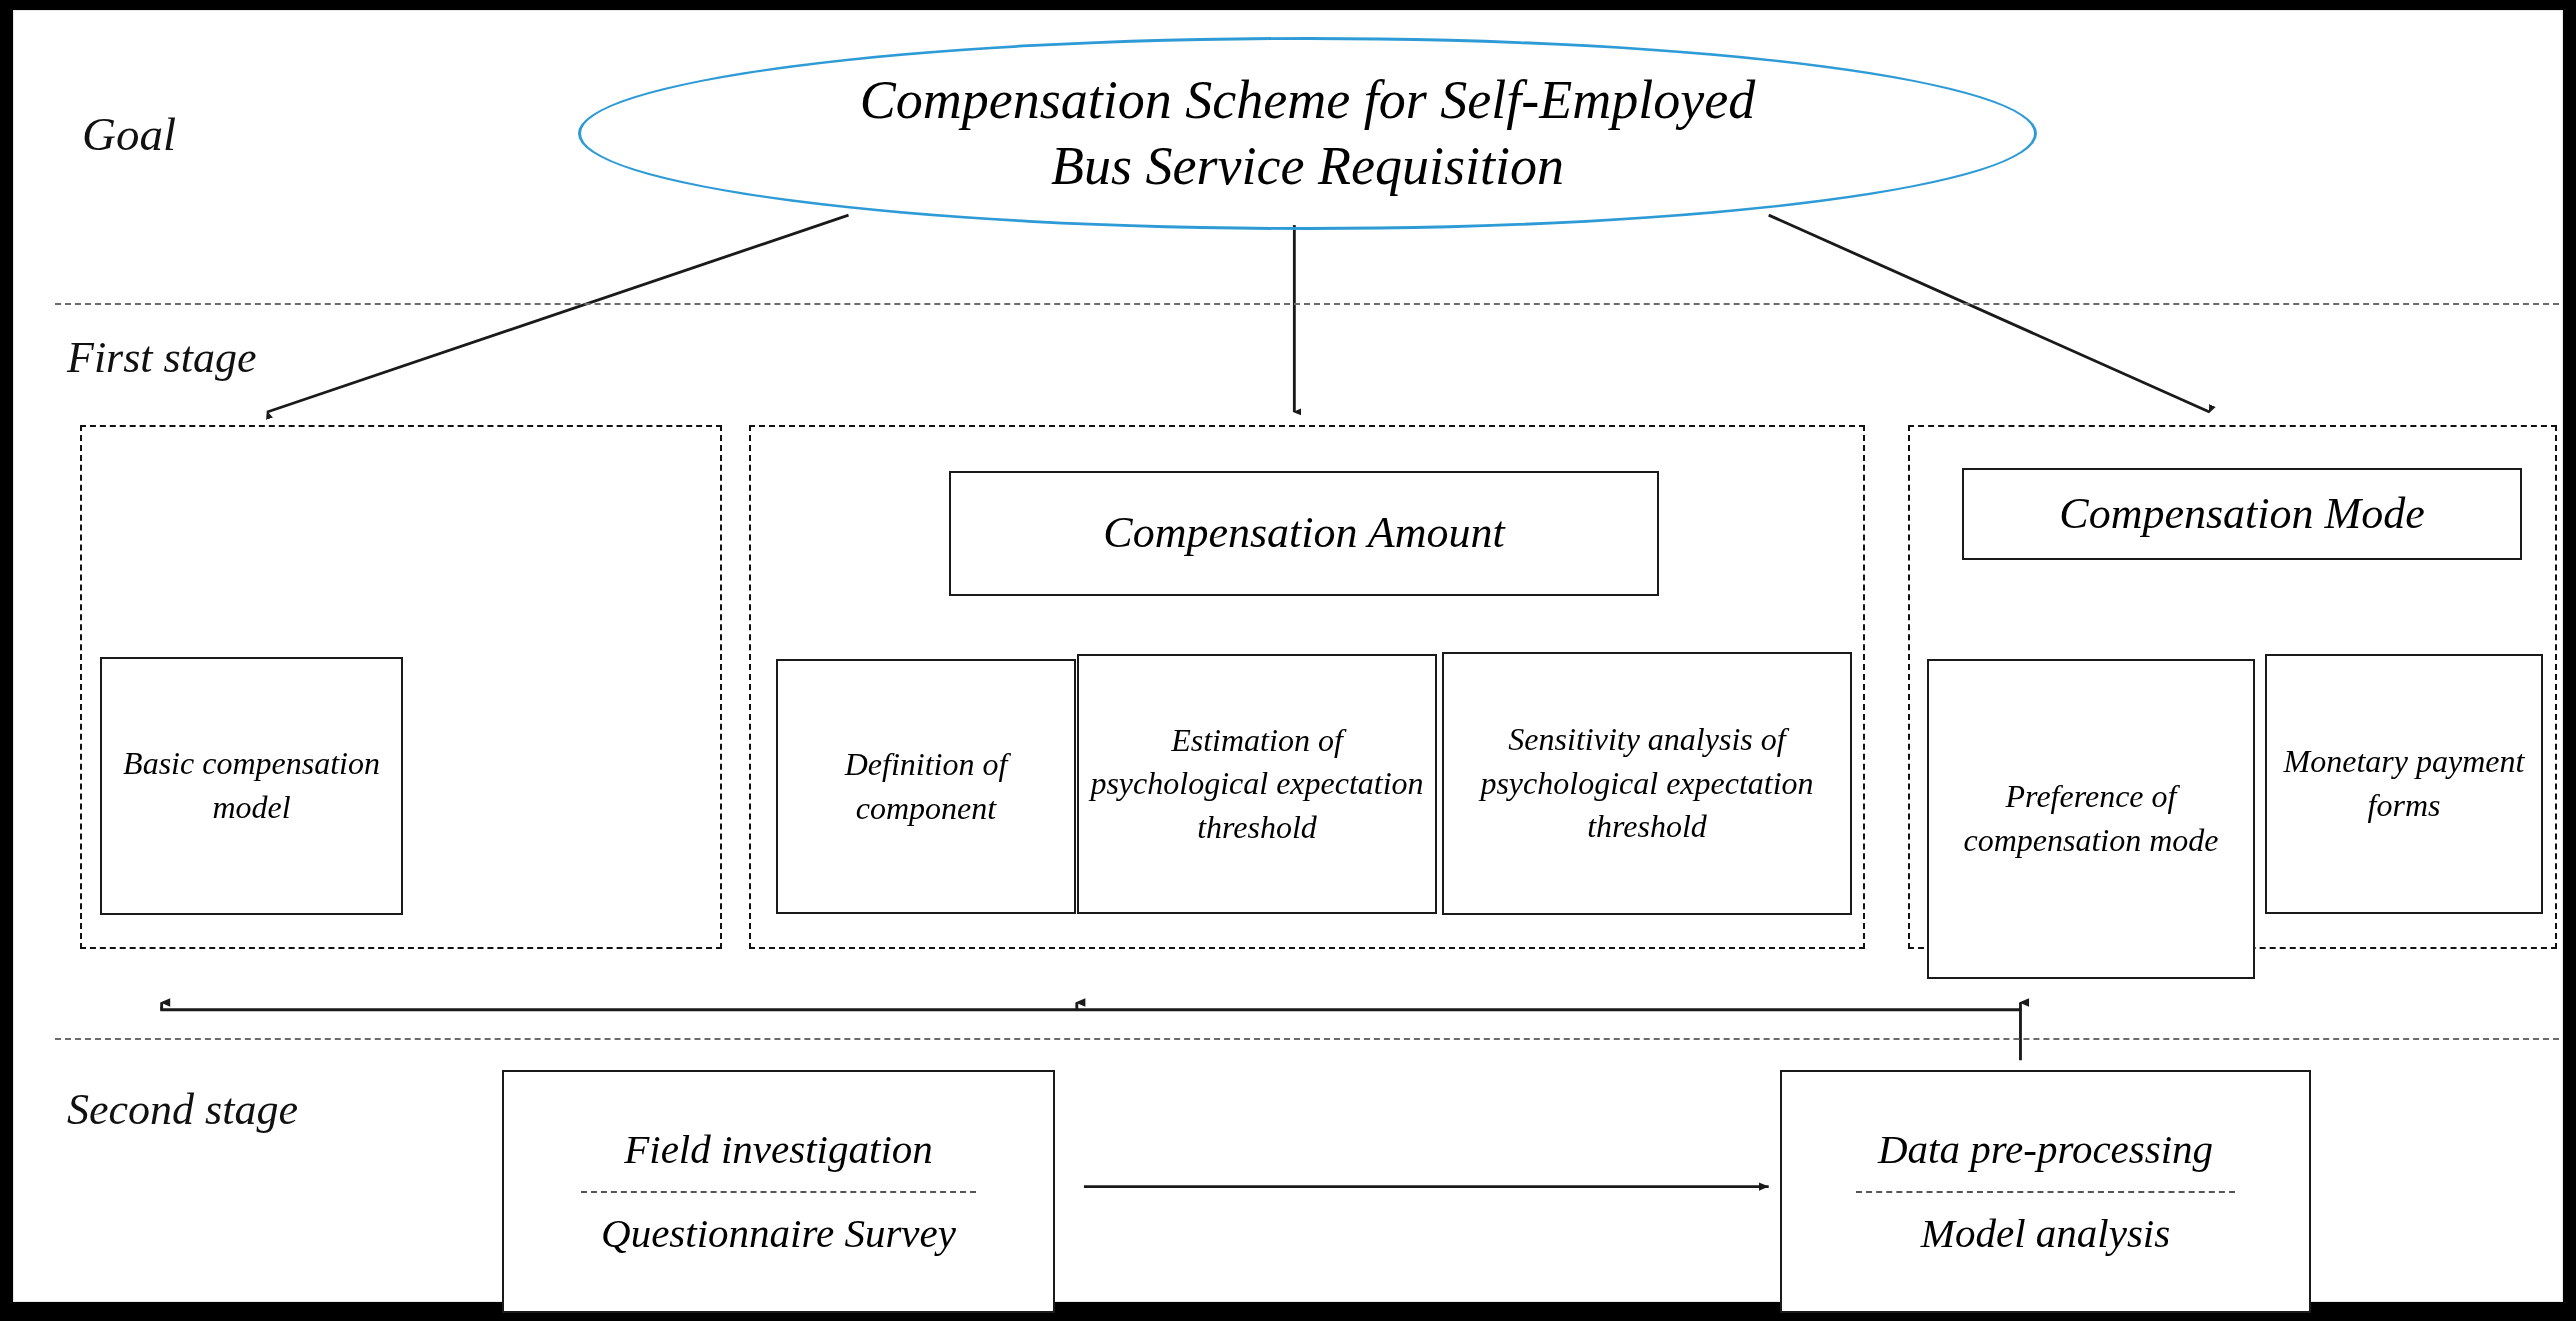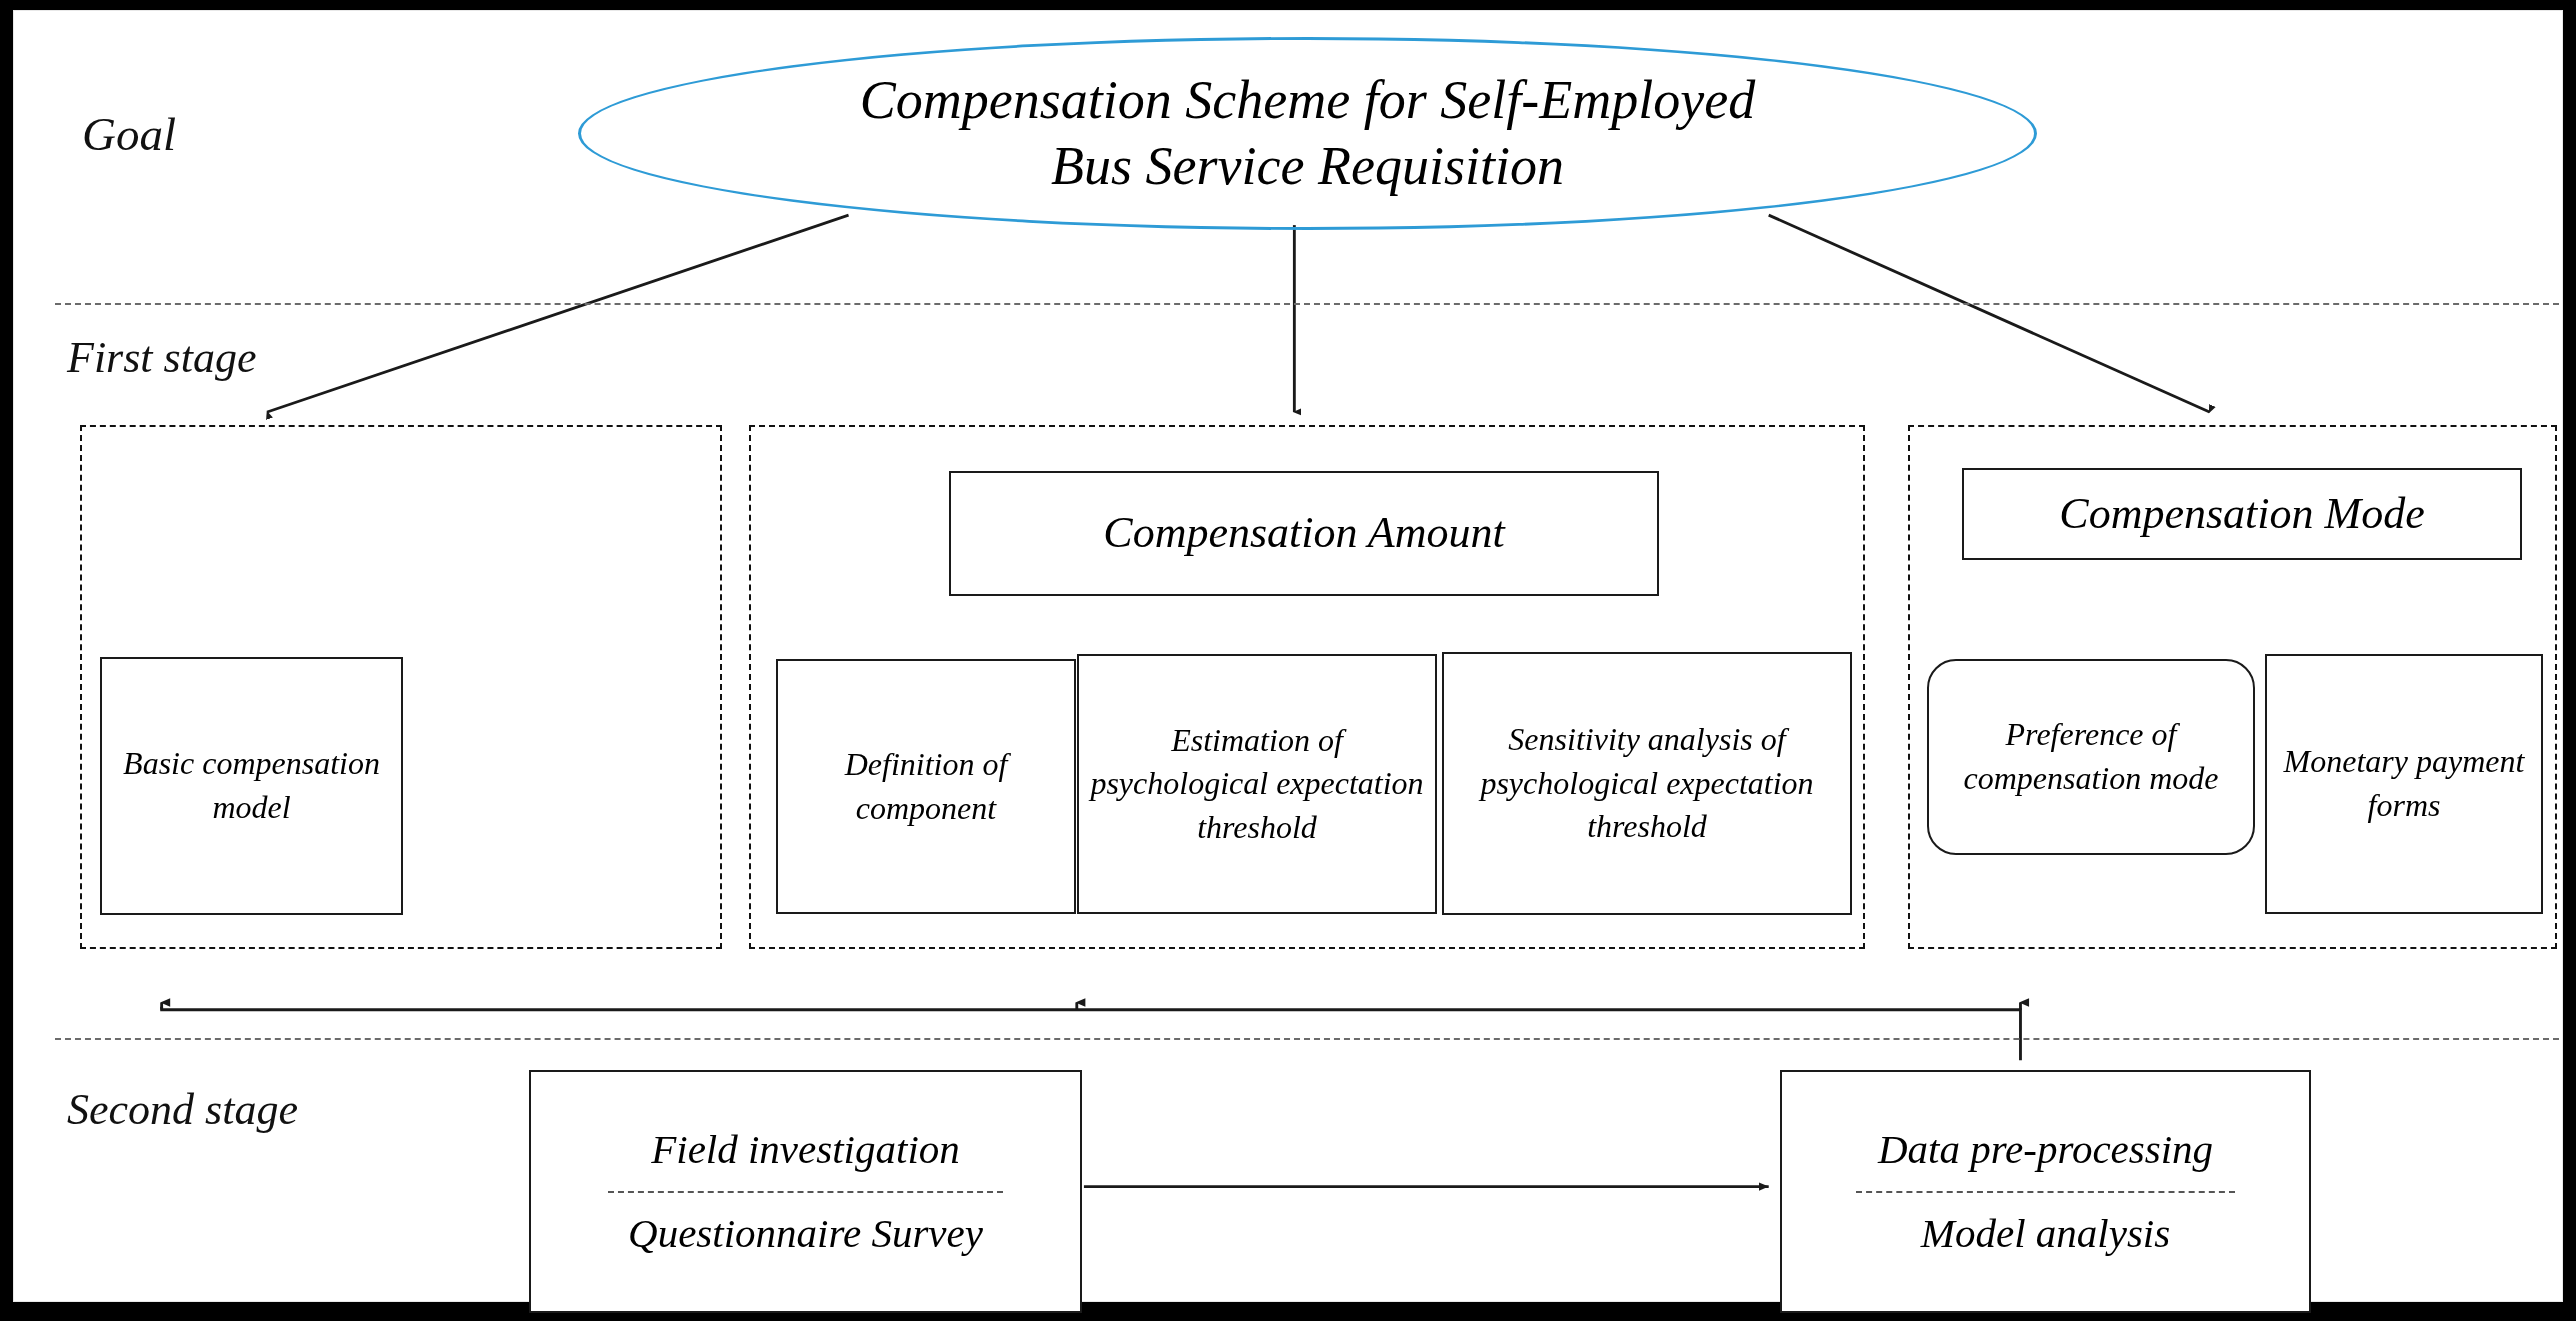--- a/index.html
+++ b/index.html
@@ -99,36 +99,36 @@
   #hdr-0   { left: 107px; top: 457px; width: 564px;  height: 130px; }
   #leaf-0-0{ left: 86px; top: 646px; width: 303px;  height: 258px; }
   #leaf-0-1{ left: 394px; top: 646px; width: 305px;  height: 258px; }
   
   #hdr-1   { left: 935px; top: 460px; width: 710px;  height: 125px; }
   #leaf-1-0{ left: 762px; top: 648px; width: 300px;  height: 255px; }
   #leaf-1-1{ left: 1063px; top: 643px; width: 360px;  height: 260px; }
   #leaf-1-2{ left: 1428px; top: 641px; width: 410px;  height: 263px; }
   
   #hdr-2   { left: 1948px; top: 457px; width: 560px;  height: 92px; }
-  #leaf-2-0{ left: 1913px; top: 648px; width: 328px;  height: 196px; border-radius: 29px; }
+  #leaf-2-0{ left: 1913px; top: 648px; width: 328px;  height: 320px; }
   #leaf-2-1{ left: 2251px; top: 643px; width: 278px;  height: 260px; }
 
   
   .split-box {
     position: absolute;
     border: 2.1px solid #1a1a1a;
     box-sizing: border-box;
     background: #fff;
     display: flex;
     flex-direction: column;
     align-items: center;
     justify-content: center;
     color: #000;
   }
-  #box-field { left: 515px;  top: 1059px; width: 553px; height: 243px; }
+  #box-field { left: 488px;  top: 1059px; width: 553px; height: 243px; }
   #box-data  { left: 1766px; top: 1059px; width: 531px; height: 243px; }
   .split-line-1, .split-line-2 {
     font-size: 41px;
     line-height: 1.1;
     white-space: nowrap;
     text-align: center;
   }
   .split-divider {
     width: 72%;
     height: 0;

